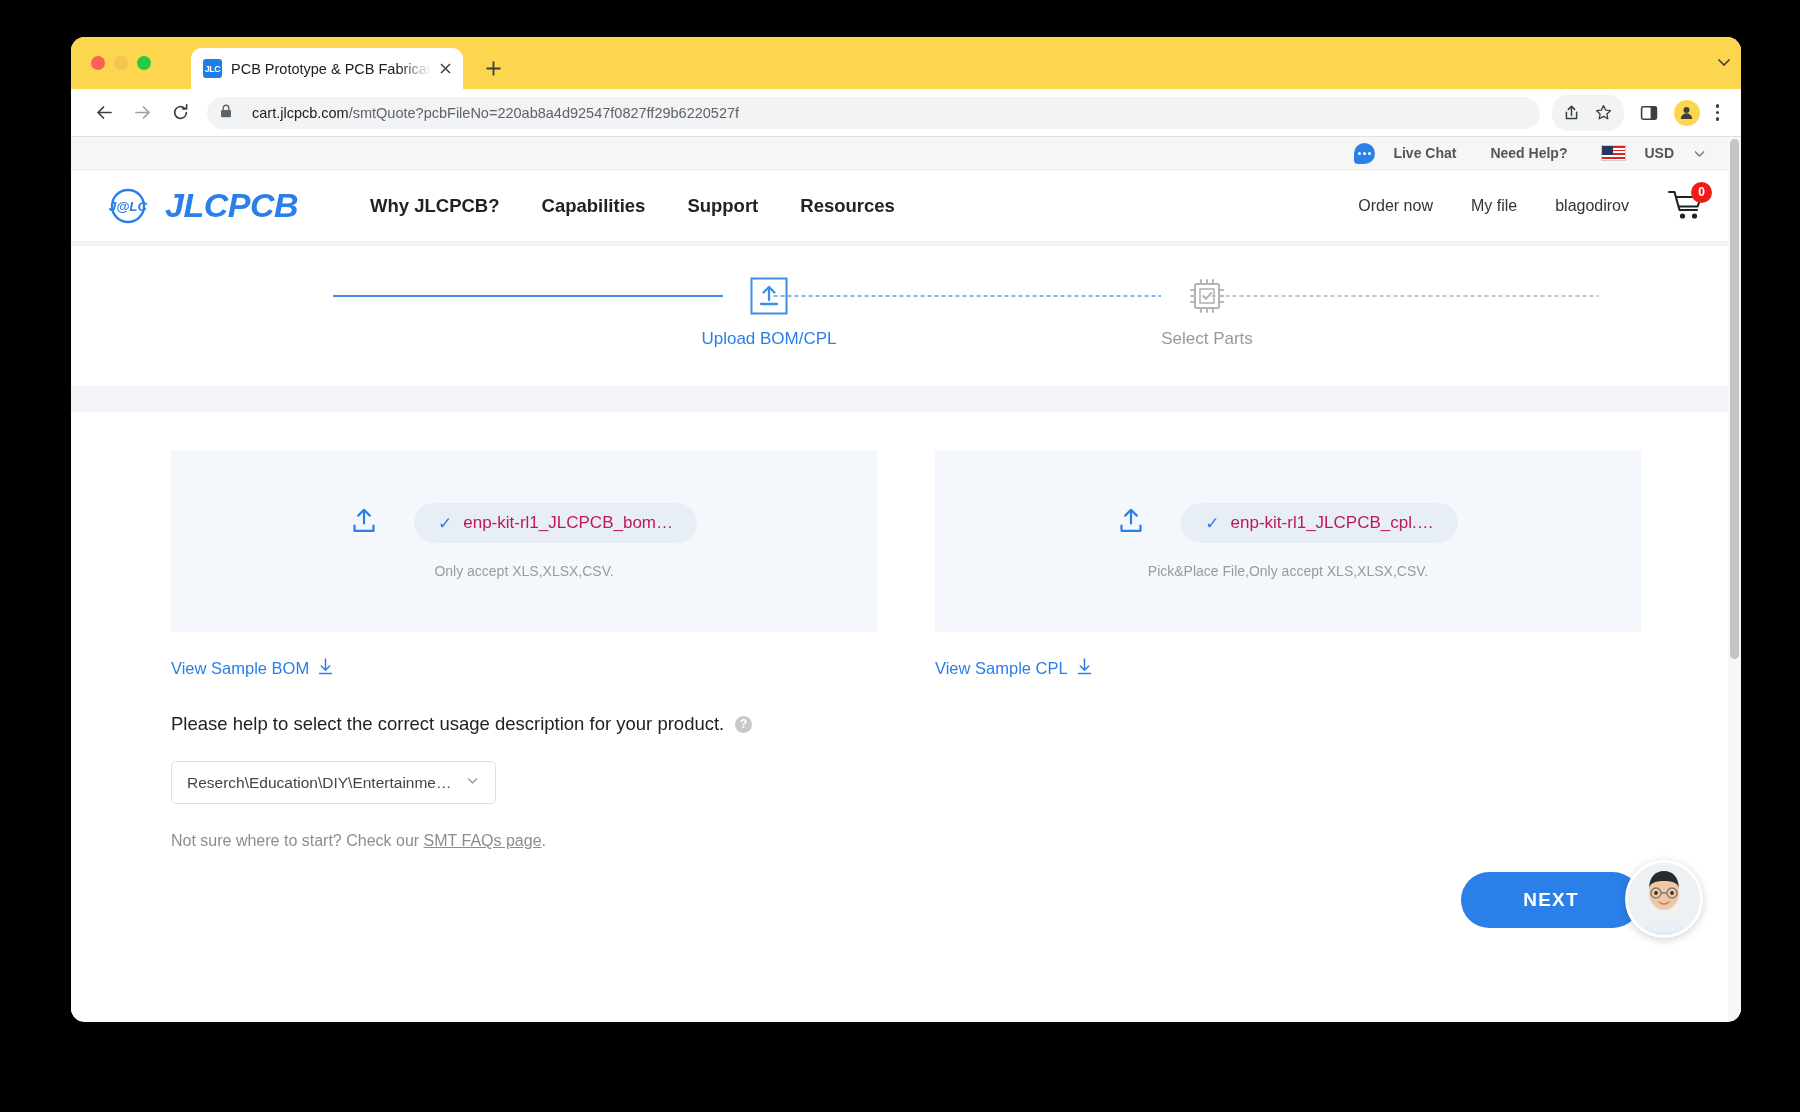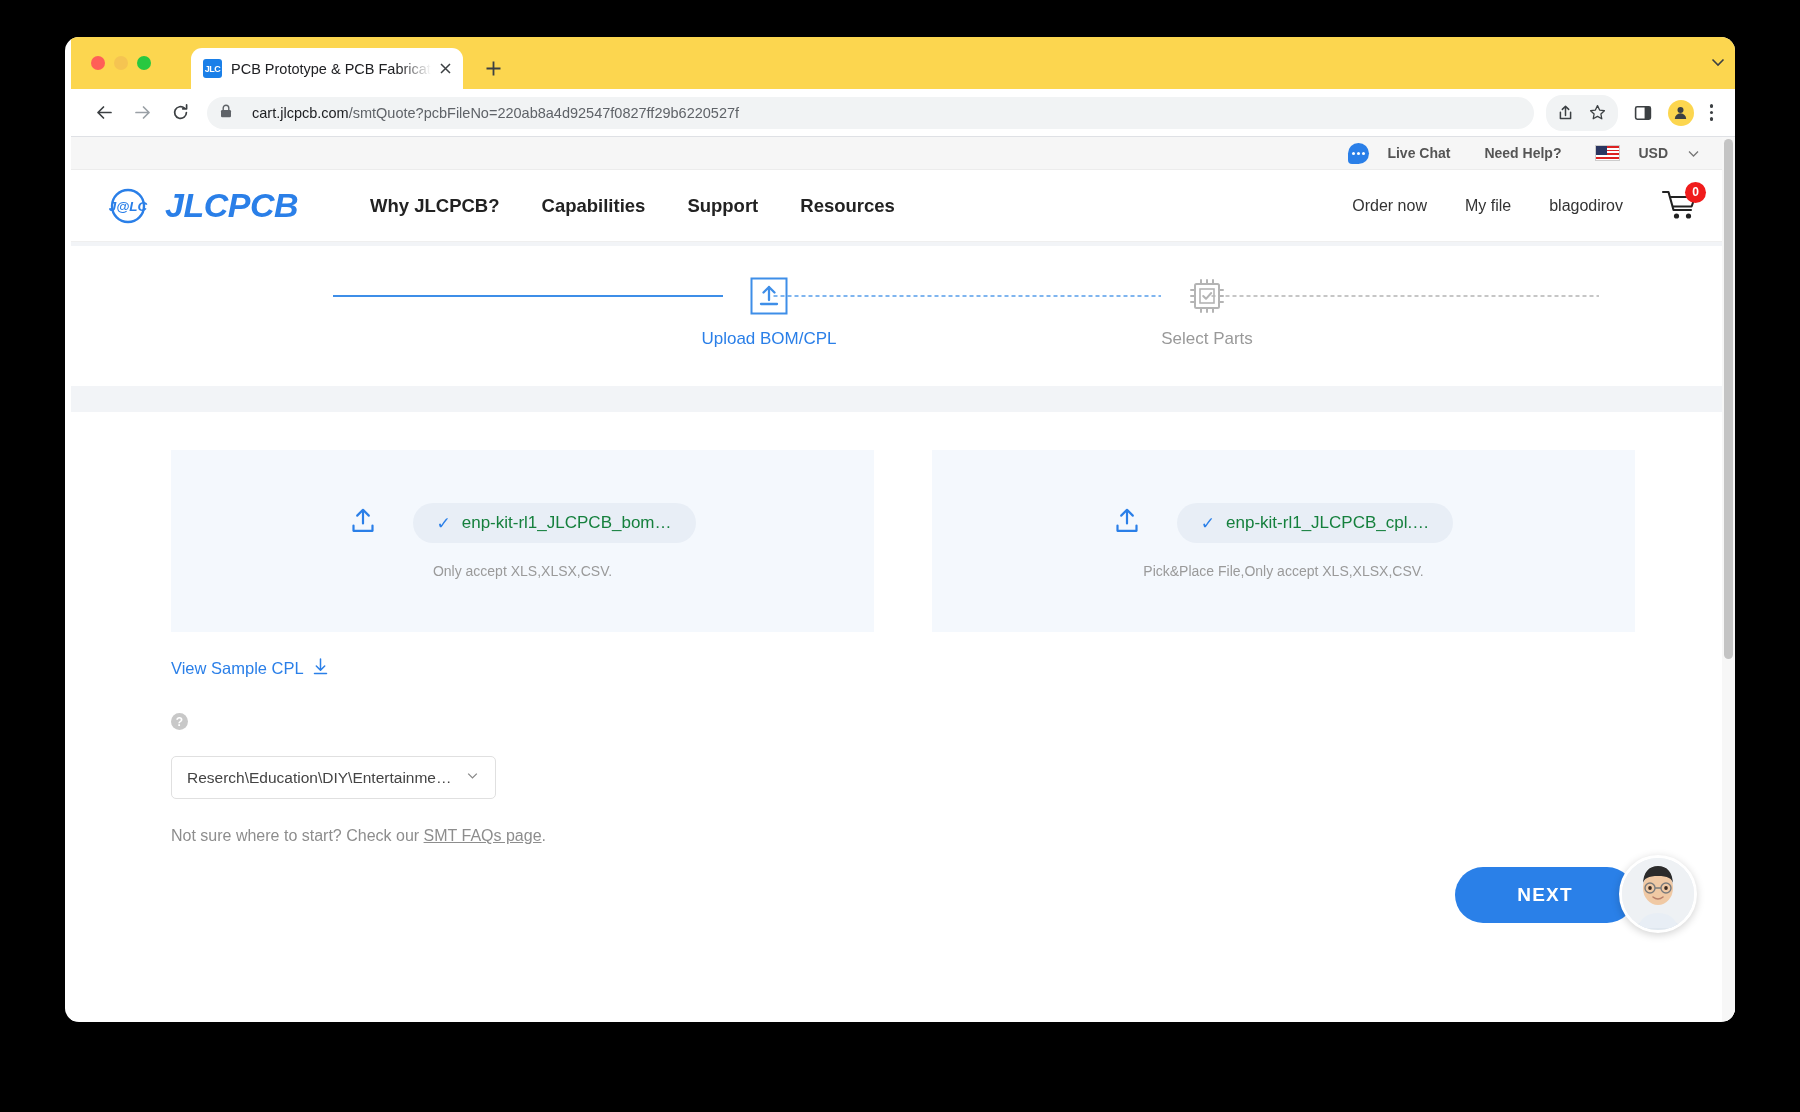--- a/index.html
+++ b/index.html
@@ -15,29 +15,28 @@
   
   #desktop {
     position: relative;
     width: 1800px;
     height: 1112px;
     background: #000000;
   }
 
   #browser-window {
     position: absolute;
-    left: 65px;
+    left: 71px;
     top: 37px;
     width: 1670px;
     height: 985px;
     border-radius: 14px;
     overflow: hidden;
     background: #ffffff;
     box-shadow: 0 14px 50px rgba(0,0,0,0.55);
-    padding-left: 6px;
   }
 
   
   .tabstrip {
     position: relative;
     height: 52px;
     background: #fcd64f;
     display: flex;
     align-items: flex-end;
     padding-left: 14px;
@@ -325,21 +324,21 @@
     border-radius: 22px;
     padding: 10px 24px;
     display: flex;
     align-items: center;
     gap: 11px;
     max-width: 290px;
   }
   .chk { color: #2a7fe8; font-size: 17px; line-height: 1; }
   .chip-name {
     font-size: 17px;
-    color: #15803d;
+    color: #be185d;
     white-space: nowrap;
     overflow: hidden;
     text-overflow: ellipsis;
   }
   .card-hint {
     margin-top: 20px;
     font-size: 14px;
     color: #9a9a9a;
     text-align: center;
   }
@@ -688,33 +687,45 @@
                 <span class="chip-name">enp-kit-rl1_JLCPCB_cpl.…</span>
               </span>
             </div>
             <div class="card-hint">Pick&amp;Place File,Only accept XLS,XLSX,CSV.</div>
           </div>
         </div>
 
         <div class="sample-row">
           <div class="sample-col">
             <span class="sample-link">
+              <span>View Sample BOM</span>
+              <span>
+                <svg width="15" height="17" viewBox="0 0 15 17">
+                    <path d="M7.5 1 V12 M3.3 8 L7.5 12.2 L11.7 8" stroke="#2a7fe8" stroke-width="1.5" fill="none" stroke-linecap="round" stroke-linejoin="round"></path>
+                    <path d="M1.5 15.5 H13.5" stroke="#2a7fe8" stroke-width="1.5" stroke-linecap="round"></path>
+                  </svg>
+              </span>
+            </span>
+          </div>
+          <div class="sample-col">
+            <span class="sample-link">
               <span>View Sample CPL</span>
               <span>
                 <svg width="15" height="17" viewBox="0 0 15 17">
                     <path d="M7.5 1 V12 M3.3 8 L7.5 12.2 L11.7 8" stroke="#2a7fe8" stroke-width="1.5" fill="none" stroke-linecap="round" stroke-linejoin="round"></path>
                     <path d="M1.5 15.5 H13.5" stroke="#2a7fe8" stroke-width="1.5" stroke-linecap="round"></path>
                   </svg>
               </span>
             </span>
           </div>
         </div>
 
         <div class="usage-block">
           <div class="usage-q">
+            <span>Please help to select the correct usage description for your product.</span>
             <span class="help-ico">?</span>
           </div>
 
           <div class="select">
             <span class="select-value">Reserch\Education\DIY\Entertainment…</span>
             <span>
               <svg width="15" height="15" viewBox="0 0 15 15">
                   <path d="M3.2 5.6 L7.5 9.9 L11.8 5.6" stroke="#888" stroke-width="1.3" fill="none"></path>
                 </svg>
             </span>

